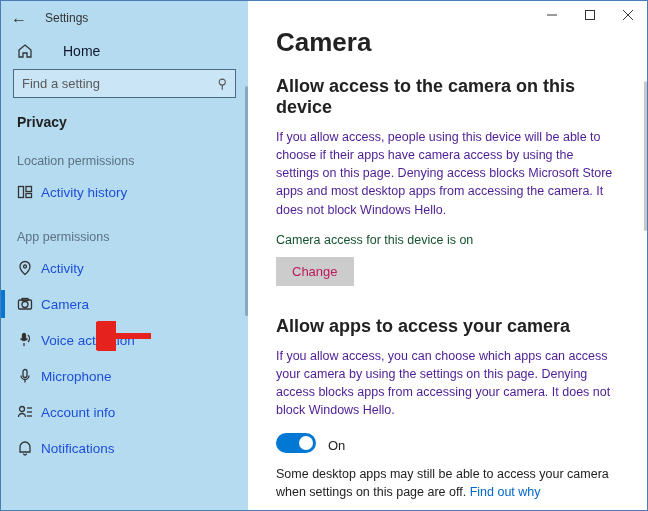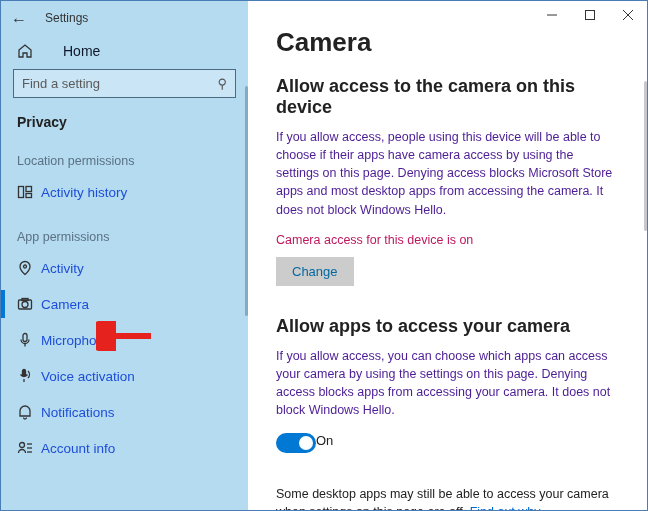--- a/index.html
+++ b/index.html
@@ -18,24 +18,24 @@
 .section-header { font-size: 12.5px; color: #5b7184; padding: 6px 4px; }
 .side-item { display: flex; align-items: flex-end; gap: 8px; padding: 10px 4px 10px 4px; font-size: 13.5px; color: #1d4ed8; cursor: pointer; position: relative; }
 .side-item.selected::before { content: ""; position: absolute; left: -12px; top: 4px; bottom: 4px; width: 4px; background: #0078d4; }
 .main { flex: 1; background: #fff; display: flex; flex-direction: column; position: relative; }
 .window-controls { position: absolute; top: 0; right: 0; display: flex; }
 .window-controls div { width: 38px; height: 28px; display: flex; align-items: center; justify-content: center; color: #333; cursor: pointer; }
 .main-scroll { padding: 26px 28px 0 28px; overflow: hidden; position: relative; height: 100%; }
 .page-title { font-size: 26px; font-weight: 600; color: #222; margin-bottom: 18px; }
 .sub-title { font-size: 18px; font-weight: 600; color: #222; margin-bottom: 10px; }
 .body-text { font-size: 12.5px; color: #4c1d95; line-height: 1.45; margin-bottom: 14px; }
-.body-text-dark { font-size: 12.5px; color: #be185d; margin-bottom: 10px; }
+.body-text-dark { font-size: 12.5px; color: #14532d; margin-bottom: 10px; }
 .body-text-dark2 { font-size: 12.5px; color: #222; line-height: 1.45; margin-bottom: 32px; }
-.change-btn { background: #ccc; border: 0; padding: 7px 16px; font-size: 13px; color: #0369a1; cursor: pointer; margin-bottom: 30px; }
-.toggle-row { display: flex; align-items: flex-start; gap: 0; margin-bottom: 32px; }
+.change-btn { background: #ccc; border: 0; padding: 7px 16px; font-size: 13px; color: #be185d; cursor: pointer; margin-bottom: 30px; }
+.toggle-row { display: flex; align-items: flex-end; gap: 12px; margin-bottom: 12px; }
 .toggle { width: 40px; height: 20px; background: #0078d4; border-radius: 10px; position: relative; cursor: pointer; }
 .toggle::after { content: ""; position: absolute; right: 3px; top: 3px; width: 14px; height: 14px; border-radius: 50%; background: #fff; }
 .toggle-label { font-size: 13px; color: #222; }
 .link { color: #0066cc; cursor: pointer; }
 .vscroll { position: absolute; right: 0; top: 80px; width: 3px; height: 150px; background: #c8c8c8; border-radius: 2px; }
 .sbscroll { position: absolute; right: 0; top: 85px; width: 3px; height: 230px; background: #84a9c2; border-radius: 2px; }
 .arrow-annot { position: absolute; left: 95px; top: 320px; pointer-events: none; }
 </style>
 </head>
 <body>
@@ -80,51 +80,51 @@
       <div class="side-item selected">
         <svg width="16" height="16" viewBox="0 0 16 16" fill="none" stroke="#333" stroke-width="1.3">
             <rect x="1.5" y="4" width="13" height="9" rx="1"></rect>
             <circle cx="8" cy="8.5" r="3"></circle>
             <rect x="5" y="2.5" width="6" height="2"></rect>
           </svg>
         <span>Camera</span>
       </div>
       <div class="side-item">
         <svg width="16" height="16" viewBox="0 0 16 16" fill="none" stroke="#333" stroke-width="1.3">
-            <rect x="6" y="1.5" width="4" height="8" rx="2"></rect>
-            <path d="M4 7.5 A4 4 0 0 0 12 7.5"></path>
-            <line x1="8" y1="11.5" x2="8" y2="14.5"></line>
-          </svg>
-        <span>Microphone</span>
-      </div>
-      <div class="side-item">
-        <svg width="16" height="16" viewBox="0 0 16 16" fill="none" stroke="#333" stroke-width="1.3">
             <rect x="5.5" y="1.5" width="3" height="7" rx="1.5" fill="#333"></rect>
             <path d="M3.5 6.5 A4.5 4.5 0 0 0 10.5 6.5"></path>
             <line x1="7" y1="11" x2="7" y2="14"></line>
             <path d="M11 3 A5 5 0 0 1 11 10" stroke-dasharray="0"></path>
           </svg>
         <span>Voice activation</span>
       </div>
       <div class="side-item">
         <svg width="16" height="16" viewBox="0 0 16 16" fill="none" stroke="#333" stroke-width="1.3">
-            <path d="M3 12 V7 A5 5 0 0 1 13 7 V12 H3 Z"></path>
-            <path d="M6.5 13.5 A1.5 1.5 0 0 0 9.5 13.5"></path>
+            <rect x="6" y="1.5" width="4" height="8" rx="2"></rect>
+            <path d="M4 7.5 A4 4 0 0 0 12 7.5"></path>
+            <line x1="8" y1="11.5" x2="8" y2="14.5"></line>
           </svg>
-        <span>Notifications</span>
+        <span>Microphone</span>
       </div>
       <div class="side-item">
         <svg width="16" height="16" viewBox="0 0 16 16" fill="none" stroke="#333" stroke-width="1.3">
             <circle cx="5" cy="5" r="2.5"></circle>
             <path d="M1.5 13 A3.5 3.5 0 0 1 8.5 13"></path>
             <line x1="10" y1="4" x2="15" y2="4"></line>
             <line x1="10" y1="8" x2="15" y2="8"></line>
             <line x1="10" y1="12" x2="15" y2="12"></line>
           </svg>
         <span>Account info</span>
+      </div>
+      <div class="side-item">
+        <svg width="16" height="16" viewBox="0 0 16 16" fill="none" stroke="#333" stroke-width="1.3">
+            <path d="M3 12 V7 A5 5 0 0 1 13 7 V12 H3 Z"></path>
+            <path d="M6.5 13.5 A1.5 1.5 0 0 0 9.5 13.5"></path>
+          </svg>
+        <span>Notifications</span>
       </div>
     </div>
     <div class="sbscroll"></div>
   </div>
 
   <div class="main">
     <div class="window-controls">
       <div>
           <svg width="10" height="10">
             <line x1="0" y1="5" x2="10" y2="5" stroke="#333" stroke-width="1"></line>

